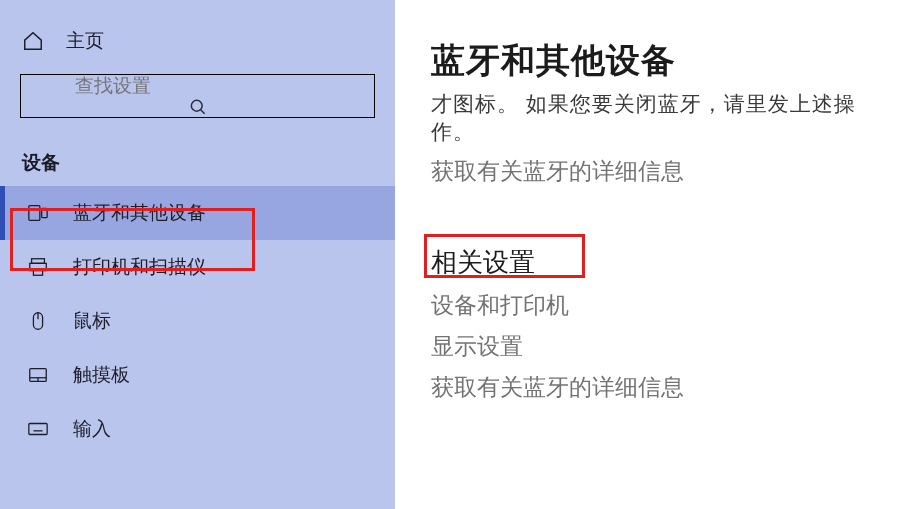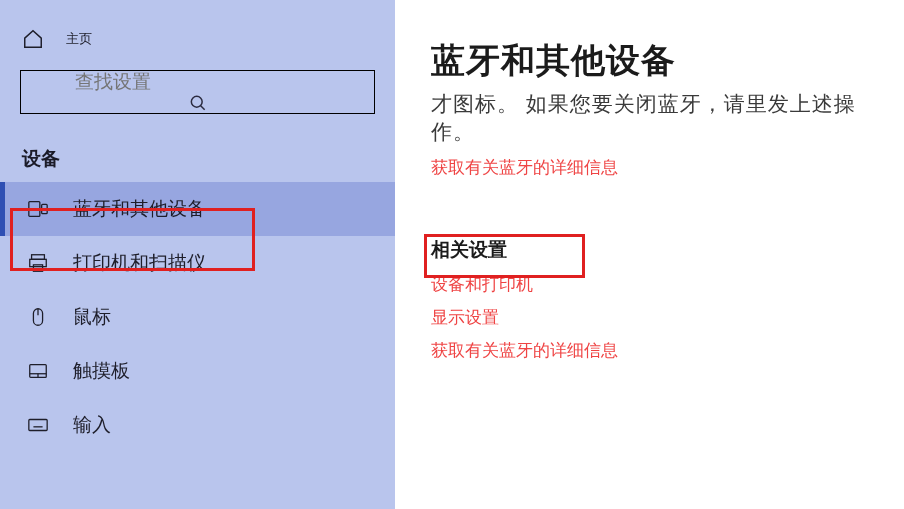--- a/index.html
+++ b/index.html
@@ -16,21 +16,21 @@
     width: 395px;
     background: #b9c5ed;
     padding: 18px 0 0 0;
     flex-shrink: 0;
   }
   .home-row {
     display: flex;
     align-items: center;
     padding: 10px 0 14px 22px;
     color: #1e1e2a;
-    font-size: 13px;
+    font-size: 19px;
   }
   .home-icon {
     width: 22px; height: 22px;
     margin-right: 22px;
   }
   .search-wrap {
     margin: 6px 20px 10px 20px;
     border: 1.5px solid #000;
     height: 44px;
     display: flex;
@@ -102,29 +102,29 @@
     font-weight: 600;
     letter-spacing: 1px;
   }
   .truncated-line {
     font-size: 21px;
     color: #3a3a3a;
     margin-top: 6px;
     letter-spacing: 1px;
   }
   .link {
-    color: #ef4444;
-    font-size: 17px;
+    color: #737373;
+    font-size: 23px;
     margin-top: 10px;
     display: inline-block;
     cursor: pointer;
   }
   .section-title {
-    font-size: 19px;
-    font-weight: 700;
+    font-size: 26px;
+    font-weight: 400;
     margin-top: 58px;
     color: #1b1b1b;
   }
   .link-list .link {
     display: block;
   }
   .watermark {
     position: absolute;
     right: 14px;
     bottom: 10px;

